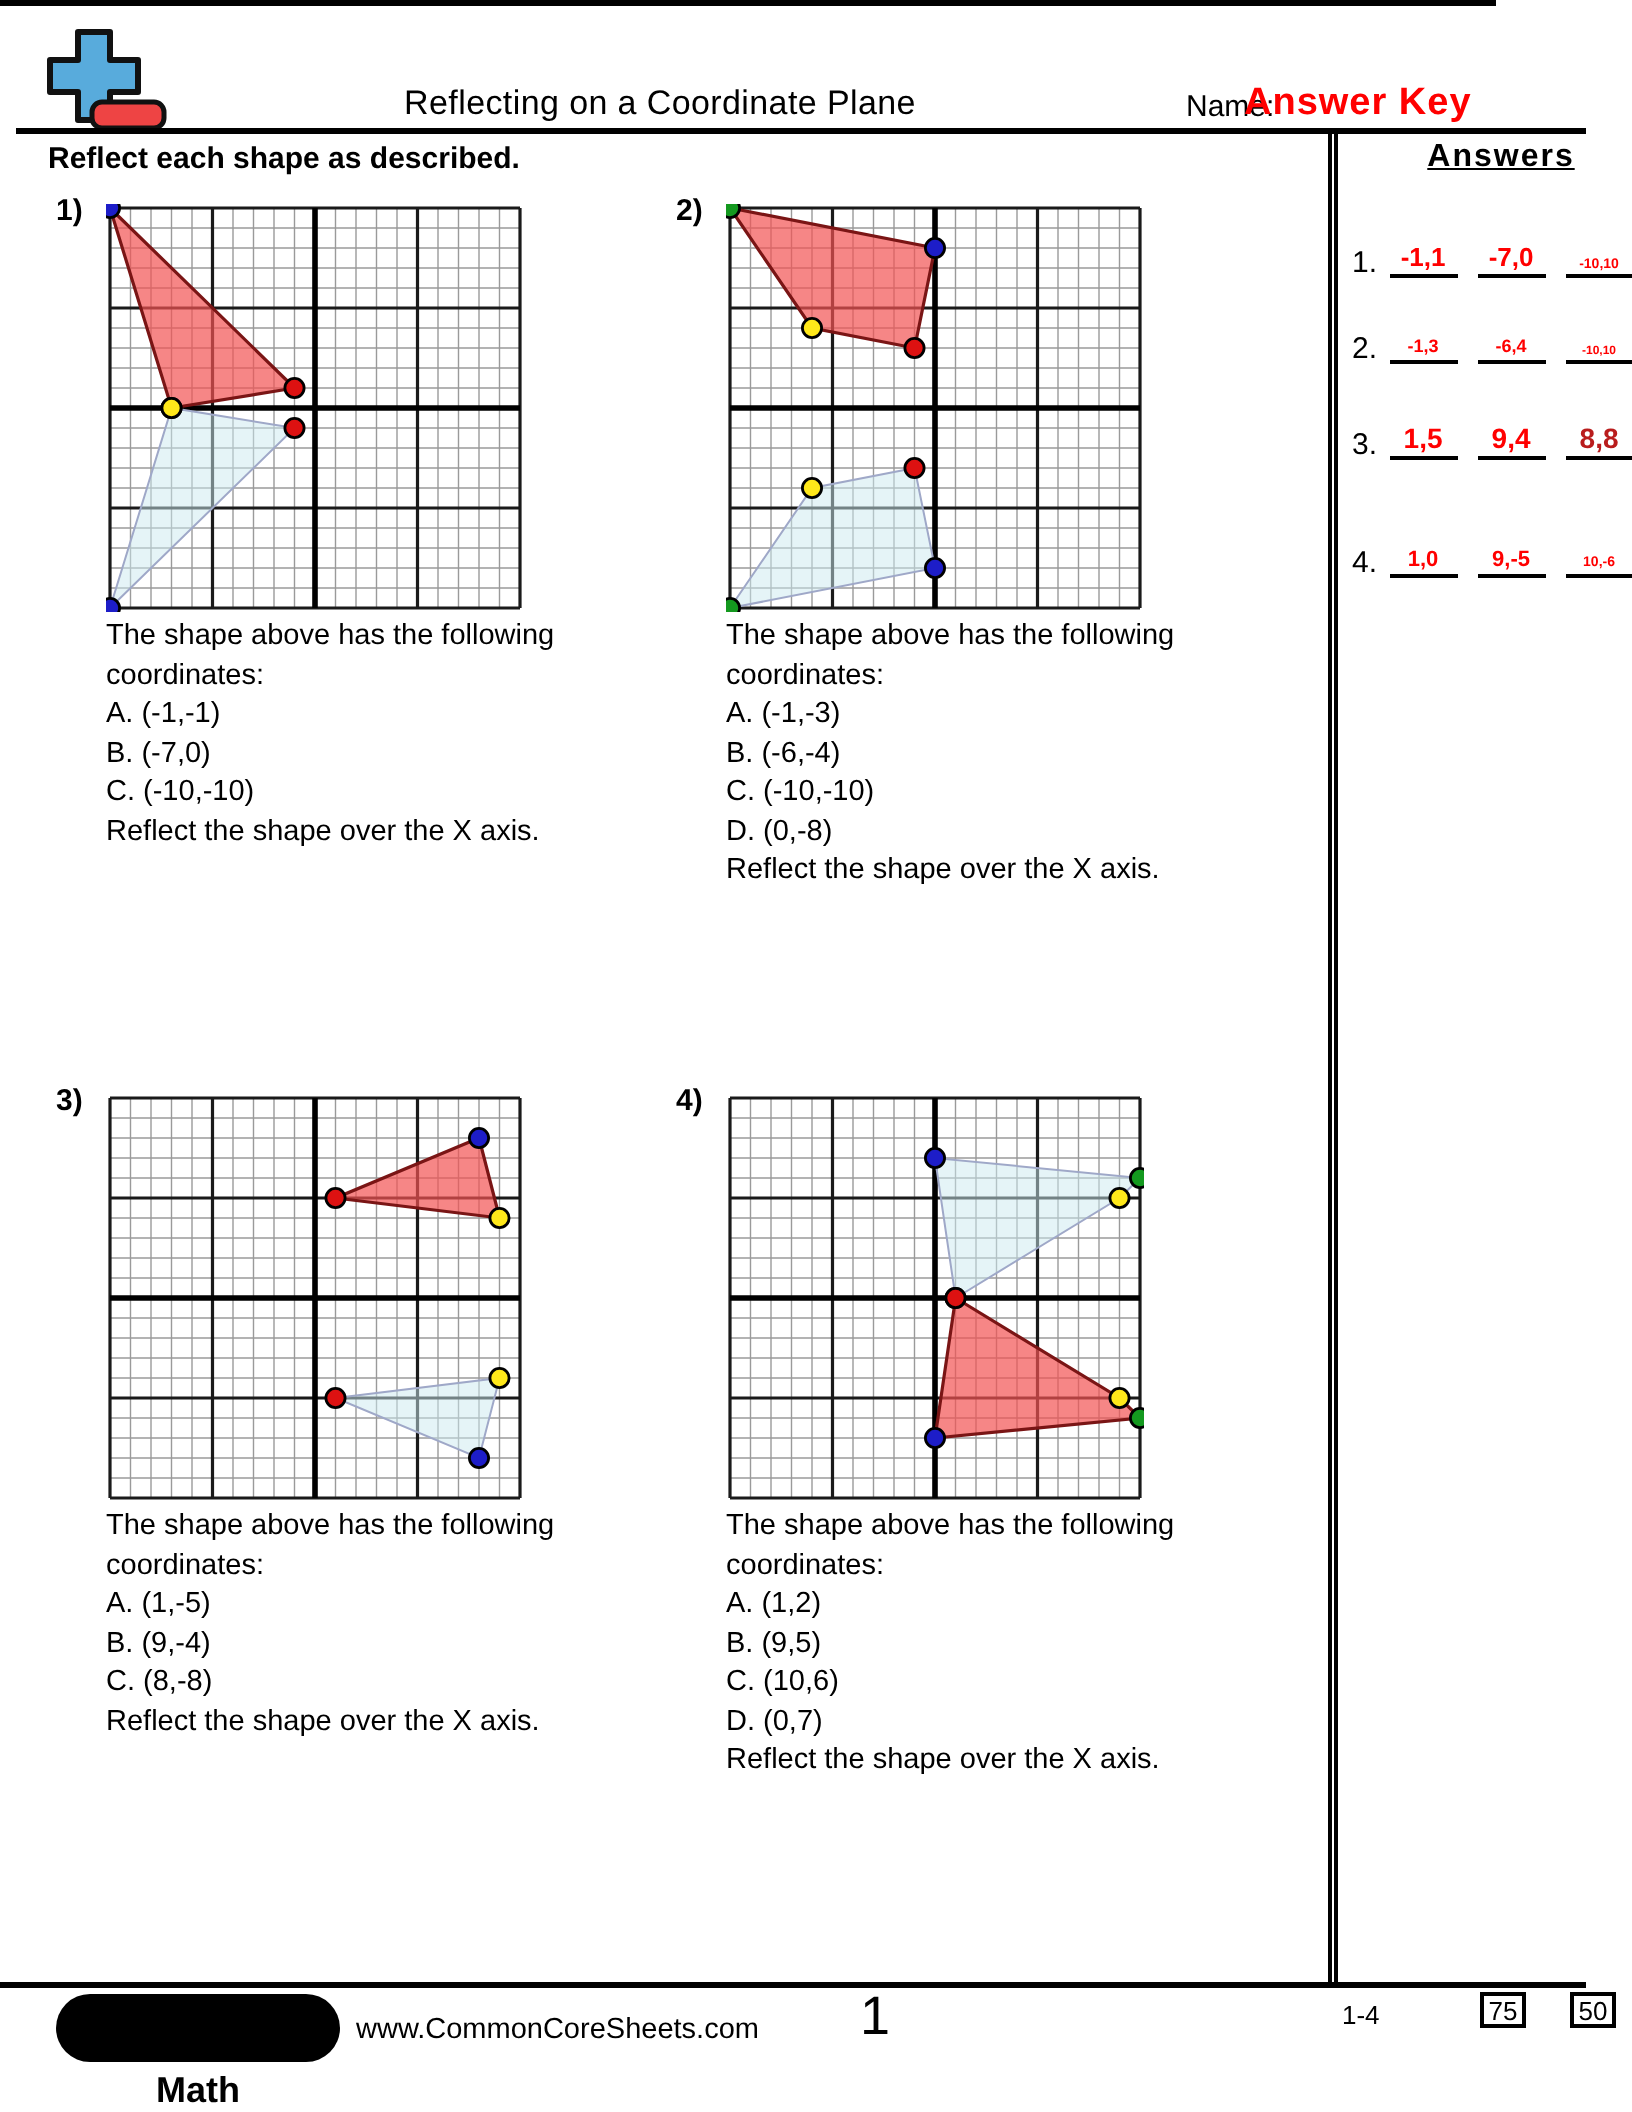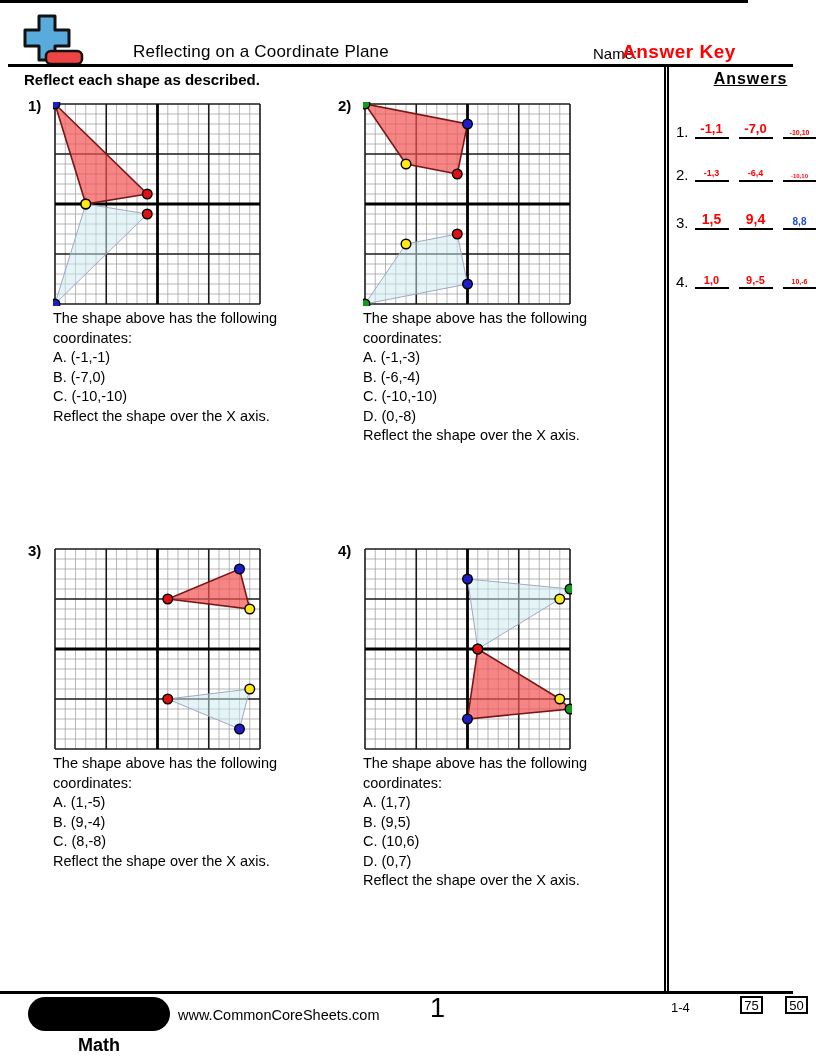--- a/index.html
+++ b/index.html
@@ -2,21 +2,21 @@
 <html><head>
 <meta charset="utf-8">
 <style>
   html,body{margin:0;padding:0;background:#fff;}
   .page{position:relative;width:816px;height:1056px;background:#fff;overflow:hidden;
         font-family:"Liberation Sans",sans-serif;color:#000;}
 
   
   .top-rule{position:absolute;left:0;top:0;width:748px;height:3px;background:#000;}
   .logo{position:absolute;left:22px;top:13px;width:62px;height:53px;}
-  .page-title{position:absolute;left:133px;top:42px;width:360px;
+  .page-title{position:absolute;left:150px;top:42px;width:360px;text-align:center;
               font-size:17px;font-weight:500;letter-spacing:.2px;}
   .name-label{position:absolute;left:557px;top:45px;font-size:15px;margin-left:36px;}
   .answer-key{position:absolute;left:622px;top:41px;font-size:19px;font-weight:bold;color:#ff0000;letter-spacing:.5px;}
   .header-line{position:absolute;left:8px;top:64px;width:785px;height:2.5px;background:#000;}
   .instruction{position:absolute;left:24px;top:71px;font-size:15px;font-weight:bold;}
 
   
   .answers-panel{position:absolute;left:664px;top:66px;width:163px;height:927px;
                  border-left:5px double #000;}
   .answers-title{margin-top:4px;text-align:center;font-size:16px;font-weight:bold;
@@ -78,21 +78,21 @@
           <span class="answer-num">2.</span>
           <span class="answer-blank" style="font-size: 9px; color: rgb(255, 0, 0);">-1,3</span>
           <span class="answer-blank" style="font-size: 9px; color: rgb(255, 0, 0);">-6,4</span>
           <span class="answer-blank" style="font-size: 6px; color: rgb(255, 0, 0);">-10,10</span>
           <span class="answer-blank" style="font-size: 11px; color: rgb(255, 0, 0);">0,8</span>
         </div>
         <div class="answer-row" style="top: 146px;">
           <span class="answer-num">3.</span>
           <span class="answer-blank" style="font-size: 14px; color: rgb(255, 0, 0);">1,5</span>
           <span class="answer-blank" style="font-size: 14px; color: rgb(255, 0, 0);">9,4</span>
-          <span class="answer-blank" style="font-size: 10px; color: #1d4ed8;">8,8</span>
+          <span class="answer-blank" style="font-size: 14px; color: #b91c1c;">8,8</span>
           <span class="answer-blank" style="font-size: 8px; color: rgb(255, 0, 0);">Graph</span>
         </div>
         <div class="answer-row" style="top: 191px;">
           <span class="answer-num">4.</span>
           <span class="answer-blank" style="font-size: 11px; color: rgb(255, 0, 0); margin-top: 17px;">1,0</span>
           <span class="answer-blank" style="font-size: 11px; color: rgb(255, 0, 0);">9,-5</span>
           <span class="answer-blank" style="font-size: 7px; color: rgb(255, 0, 0);">10,-6</span>
           <span class="answer-blank" style="font-size: 9px; color: rgb(255, 0, 0);">0,-7</span>
         </div>
       </div>
@@ -341,21 +341,21 @@
         <circle cx="194.75" cy="50" r="4.8" fill="#ffe81a" stroke="#000" stroke-width="1.4"></circle>
         <circle cx="205" cy="40" r="4.8" fill="#14991f" stroke="#000" stroke-width="1.4"></circle>
         <circle cx="102.5" cy="30" r="4.8" fill="#1d1dc8" stroke="#000" stroke-width="1.4"></circle>
         <circle cx="112.75" cy="100" r="4.8" fill="#dd1111" stroke="#000" stroke-width="1.4"></circle>
         <circle cx="194.75" cy="150" r="4.8" fill="#ffe81a" stroke="#000" stroke-width="1.4"></circle>
         <circle cx="205" cy="160" r="4.8" fill="#14991f" stroke="#000" stroke-width="1.4"></circle>
         <circle cx="102.5" cy="170" r="4.8" fill="#1d1dc8" stroke="#000" stroke-width="1.4"></circle>
       </svg>
     <div class="ptext" id="ptext-3">
         <div>The shape above has the following coordinates:</div>
-        <div>A. (1,7)</div>
+        <div>A. (1,2)</div>
         <div>B. (9,5)</div>
         <div>C. (10,6)</div>
         <div>D. (0,7)</div>
         <div>Reflect the shape over the X axis.</div>
       </div>
   </section>
 
   <div class="footer-line"></div>
   <div class="math-badge">
     <div class="math-badge-inner">Math</div>

